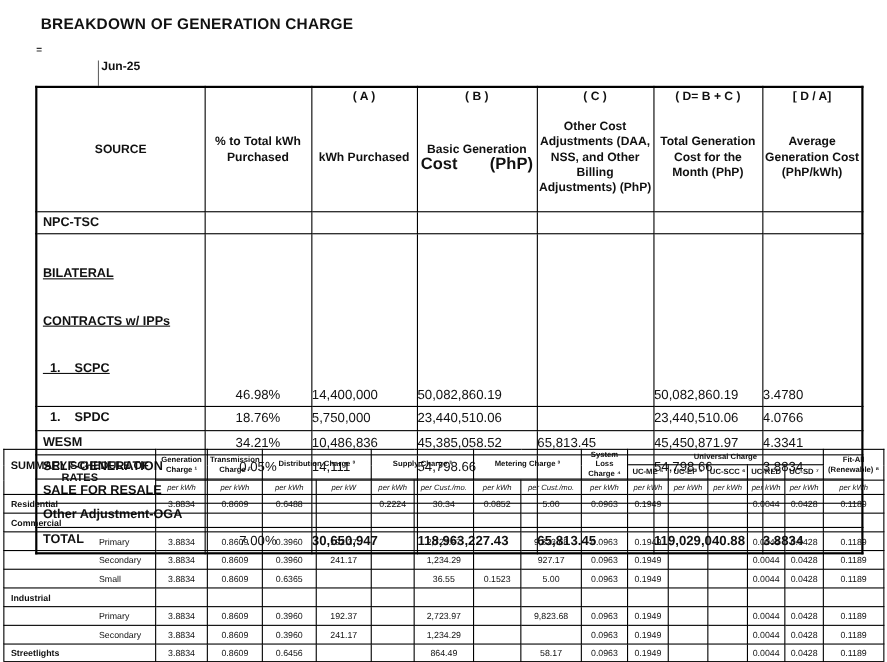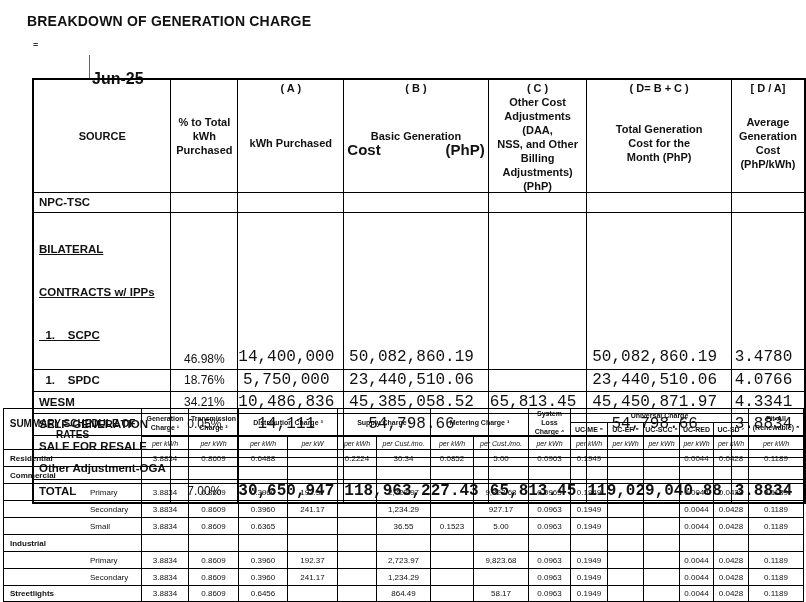--- a/index.html
+++ b/index.html
@@ -1,34 +1,34 @@
 <!DOCTYPE html>
 <html><head>
 <meta charset="utf-8">
 <style>
   html,body{margin:0;padding:0;background:#fff;}
   body{width:806px;height:602px;font-family:"Liberation Sans","DejaVu Sans",sans-serif;color:#111;}
   .page{position:relative;width:806px;height:602px;background:#fff;overflow:hidden;}
 
-  .doc-title{position:absolute;left:27px;top:13px;font-size:14px;font-weight:bold;letter-spacing:.2px;}
+  .doc-title{position:absolute;left:37px;top:13px;font-size:14px;font-weight:bold;letter-spacing:.2px;}
   .equals-mark{position:absolute;left:33px;top:40px;font-size:9px;font-weight:bold;color:#333;}
-  .month-label{position:absolute;left:92px;top:55px;font-size:16px;font-weight:bold;margin-top:15px;}
+  .month-label{position:absolute;left:92px;top:55px;font-size:11px;font-weight:bold;}
   .month-tick{position:absolute;left:89px;top:55px;width:1px;height:23px;background:#666;}
 
   
   #gen-table{position:absolute;left:32px;top:78px;border-collapse:collapse;table-layout:fixed;border:2px solid #000;}
   #gen-table td{border:1px solid #000;padding:0;overflow:hidden;vertical-align:middle;}
   #gen-table .hwrap{height:111px;display:flex;flex-direction:column;align-items:center;}
   #gen-table .hwrap.center{justify-content:center;}
   .hletter{font-weight:bold;font-size:11px;line-height:14px;padding-top:1px;text-align:center;}
   .htitle{flex:1;display:flex;flex-direction:column;justify-content:center;font-weight:bold;font-size:11px;line-height:14px;text-align:center;width:100%;}
   .htitle.nogrow{flex:0 0 auto;}
   .hsplit{display:flex;justify-content:space-between;width:100%;box-sizing:border-box;padding:0 3px;font-weight:bold;font-size:15px;line-height:14px;}
   #gen-table td.lbl{font-weight:bold;font-size:11.5px;padding-left:5px;white-space:pre;}
-  #gen-table td.r{text-align:center;padding-right:9px;font-size:16px;font-family:Liberation Mono, monospace;}
+  #gen-table td.r{text-align:left;padding-right:9px;font-size:12px;}
   #gen-table td.c{text-align:center;font-size:12px;}
   #gen-table tr.rnpc{height:20px;}
   #gen-table tr.rbil{height:62px;}
   #gen-table tbody tr{height:22px;}
   #gen-table td.vb{vertical-align:bottom;padding-bottom:3px;}
   .bil-line{line-height:19px;text-decoration:underline;}
   #gen-table tr.bld{height:24px;margin-left:36px;}
   #gen-table tr.bld td.r{font-weight:bold;}
   #gen-table tr.bld td.lbl{font-weight:bold;}
 

